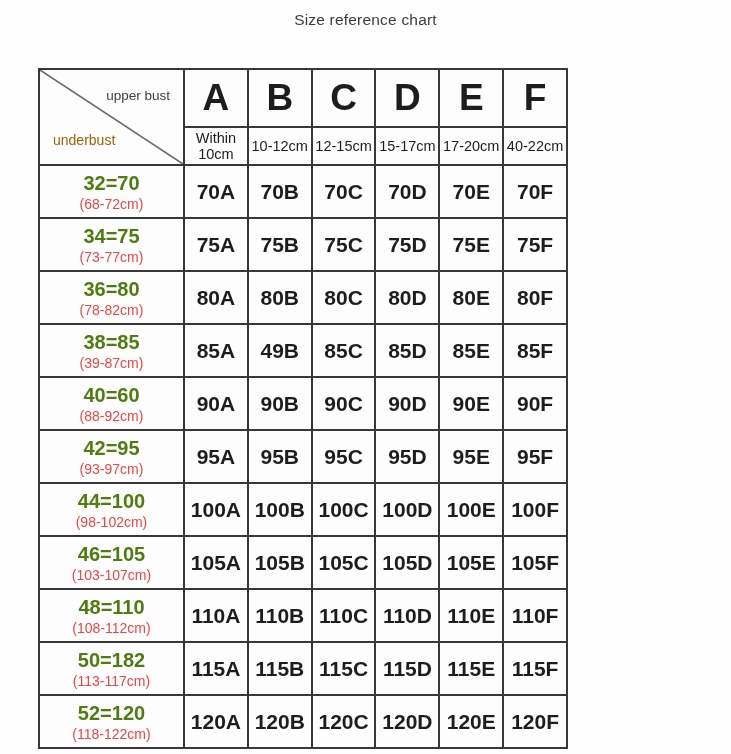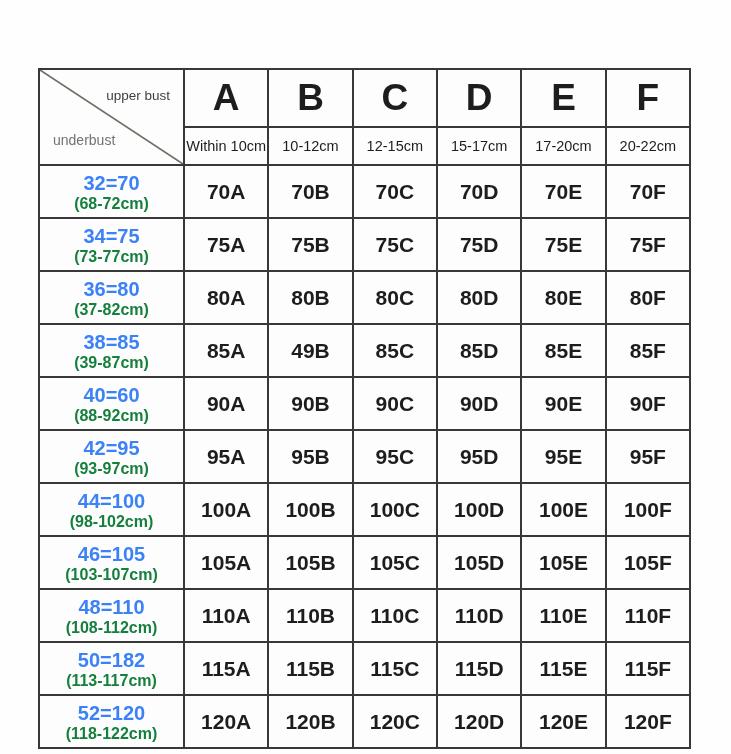--- a/index.html
+++ b/index.html
@@ -20,21 +20,21 @@
     overflow:hidden;
   }
   .title{
     position:absolute;top:11px;left:0;width:731px;
     text-align:center;
     font-size:15.5px;font-weight:400;color:var(--muted);
     letter-spacing:0.2px;
   }
   table.size-table{
     position:absolute;left:38px;top:68px;
-    width:653px;
+    width:530px;
     border-collapse:collapse;
     table-layout:fixed;
   }
   table.size-table th,table.size-table td{
     border:2px solid var(--border);
     text-align:center;vertical-align:middle;
     color:var(--text);
     background:#fefdfd;
     padding:0;
   }
@@ -49,46 +49,47 @@
   th.corner svg.diag{
     position:absolute;left:0;top:0;width:100%;height:100%;
     display:block;
   }
   .corner-top{
     position:absolute;top:18px;right:13px;
     font-size:13.5px;font-weight:400;color:#3f3f3f;
   }
   .corner-bottom{
     position:absolute;bottom:16px;left:13px;
-    font-size:14px;font-weight:400;color:#737373;
+    font-size:14px;font-weight:400;color:#a16207;
   }
   th.cup-letter{
     background:var(--header-bg);
     font-size:37px;font-weight:700;color:#151515;
   }
   th.cup-range{
     font-size:14.5px;font-weight:400;color:#262626;
     background:#fdfdfd;
   }
   th.size-cell{background:#fdfdfd;}
   .size-main{
-    font-size:20px;font-weight:700;color:#3b82f6;line-height:24px;
+    font-size:20px;font-weight:700;color:#4d7c0f;line-height:24px;
   }
   .size-range{
-    font-size:16px;font-weight:700;color:#15803d;line-height:18px;
+    font-size:14px;font-weight:400;color:#ef4444;line-height:18px;
   }
   td.size-code{
     font-size:21px;font-weight:700;color:#1b1b1b;
     background:#fdfdfd;
   }
 </style>
 </head>
 <body>
 
 <div class="page">
+  <div class="title">Size reference chart</div>
 
   <table class="size-table">
     <colgroup id="cols">
         <col style="width: 145px;">
         <col>
         <col>
         <col>
         <col>
         <col>
         <col>
@@ -108,21 +109,21 @@
           <th class="cup-letter">D</th>
           <th class="cup-letter">E</th>
           <th class="cup-letter">F</th>
         </tr>
       <tr class="cm-row" id="cm-row">
           <th class="cup-range">Within 10cm</th>
           <th class="cup-range">10-12cm</th>
           <th class="cup-range">12-15cm</th>
           <th class="cup-range">15-17cm</th>
           <th class="cup-range">17-20cm</th>
-          <th class="cup-range">20-22cm</th>
+          <th class="cup-range">40-22cm</th>
         </tr>
     </thead>
     <tbody id="table-body">
         <tr>
           <th class="size-cell">
             <div class="size-main">32=70</div>
             <div class="size-range">(68-72cm)</div>
           </th>
           <td class="size-code">70A</td>
           <td class="size-code">70B</td>
@@ -139,21 +140,21 @@
           <td class="size-code">75A</td>
           <td class="size-code">75B</td>
           <td class="size-code">75C</td>
           <td class="size-code">75D</td>
           <td class="size-code">75E</td>
           <td class="size-code">75F</td>
         </tr>
         <tr>
           <th class="size-cell">
             <div class="size-main">36=80</div>
-            <div class="size-range">(37-82cm)</div>
+            <div class="size-range">(78-82cm)</div>
           </th>
           <td class="size-code">80A</td>
           <td class="size-code">80B</td>
           <td class="size-code">80C</td>
           <td class="size-code">80D</td>
           <td class="size-code">80E</td>
           <td class="size-code">80F</td>
         </tr>
         <tr>
           <th class="size-cell">

